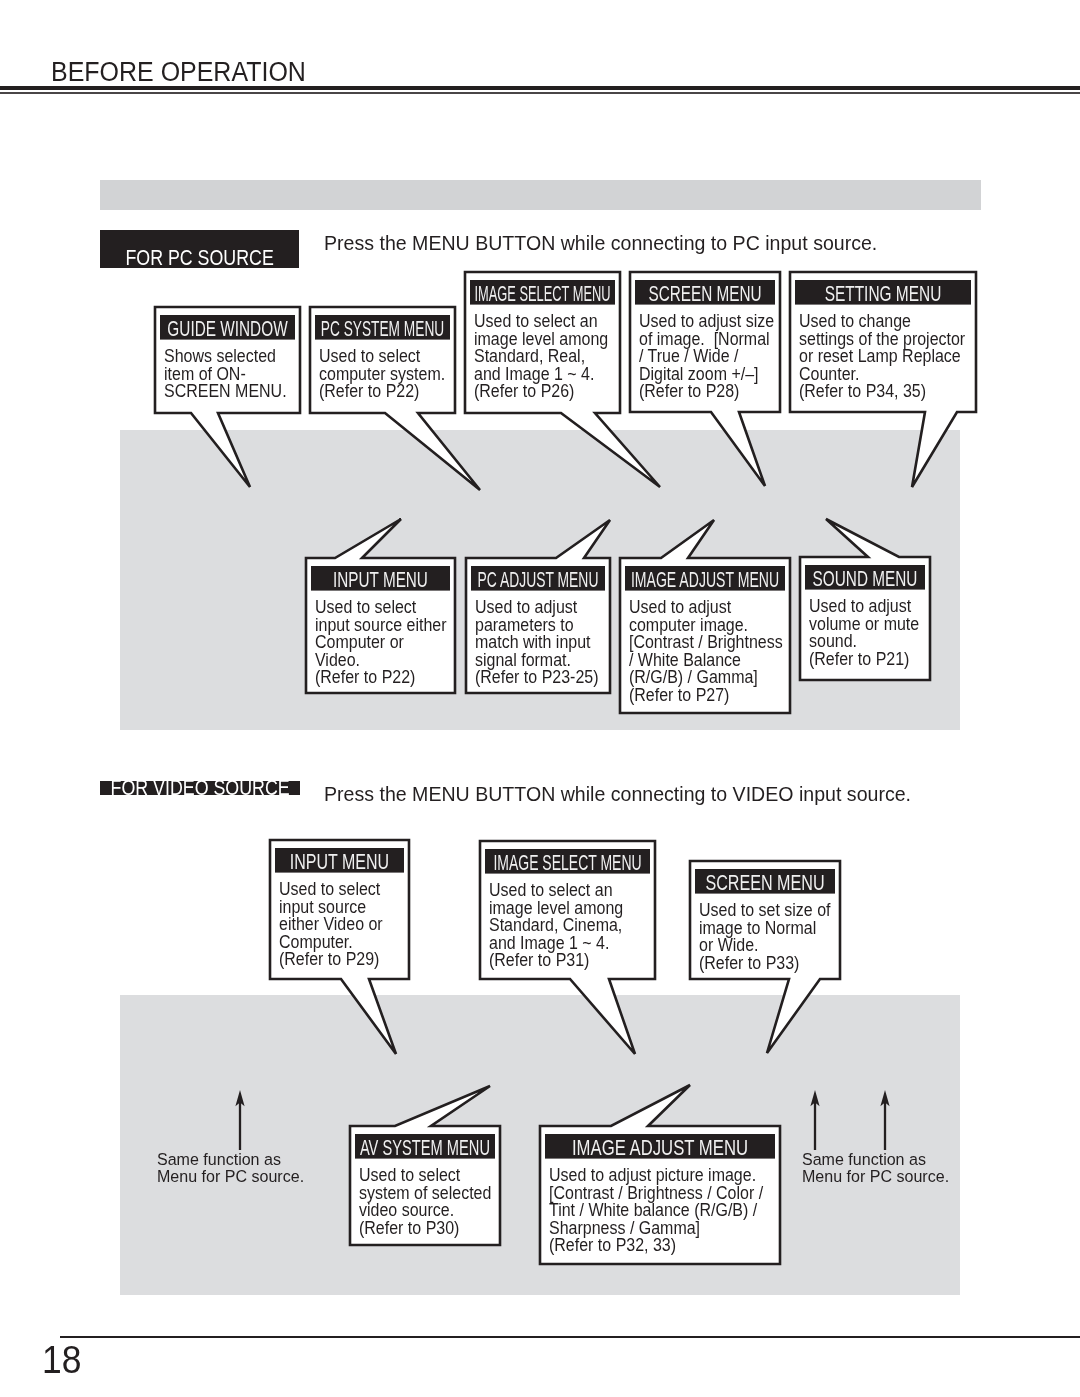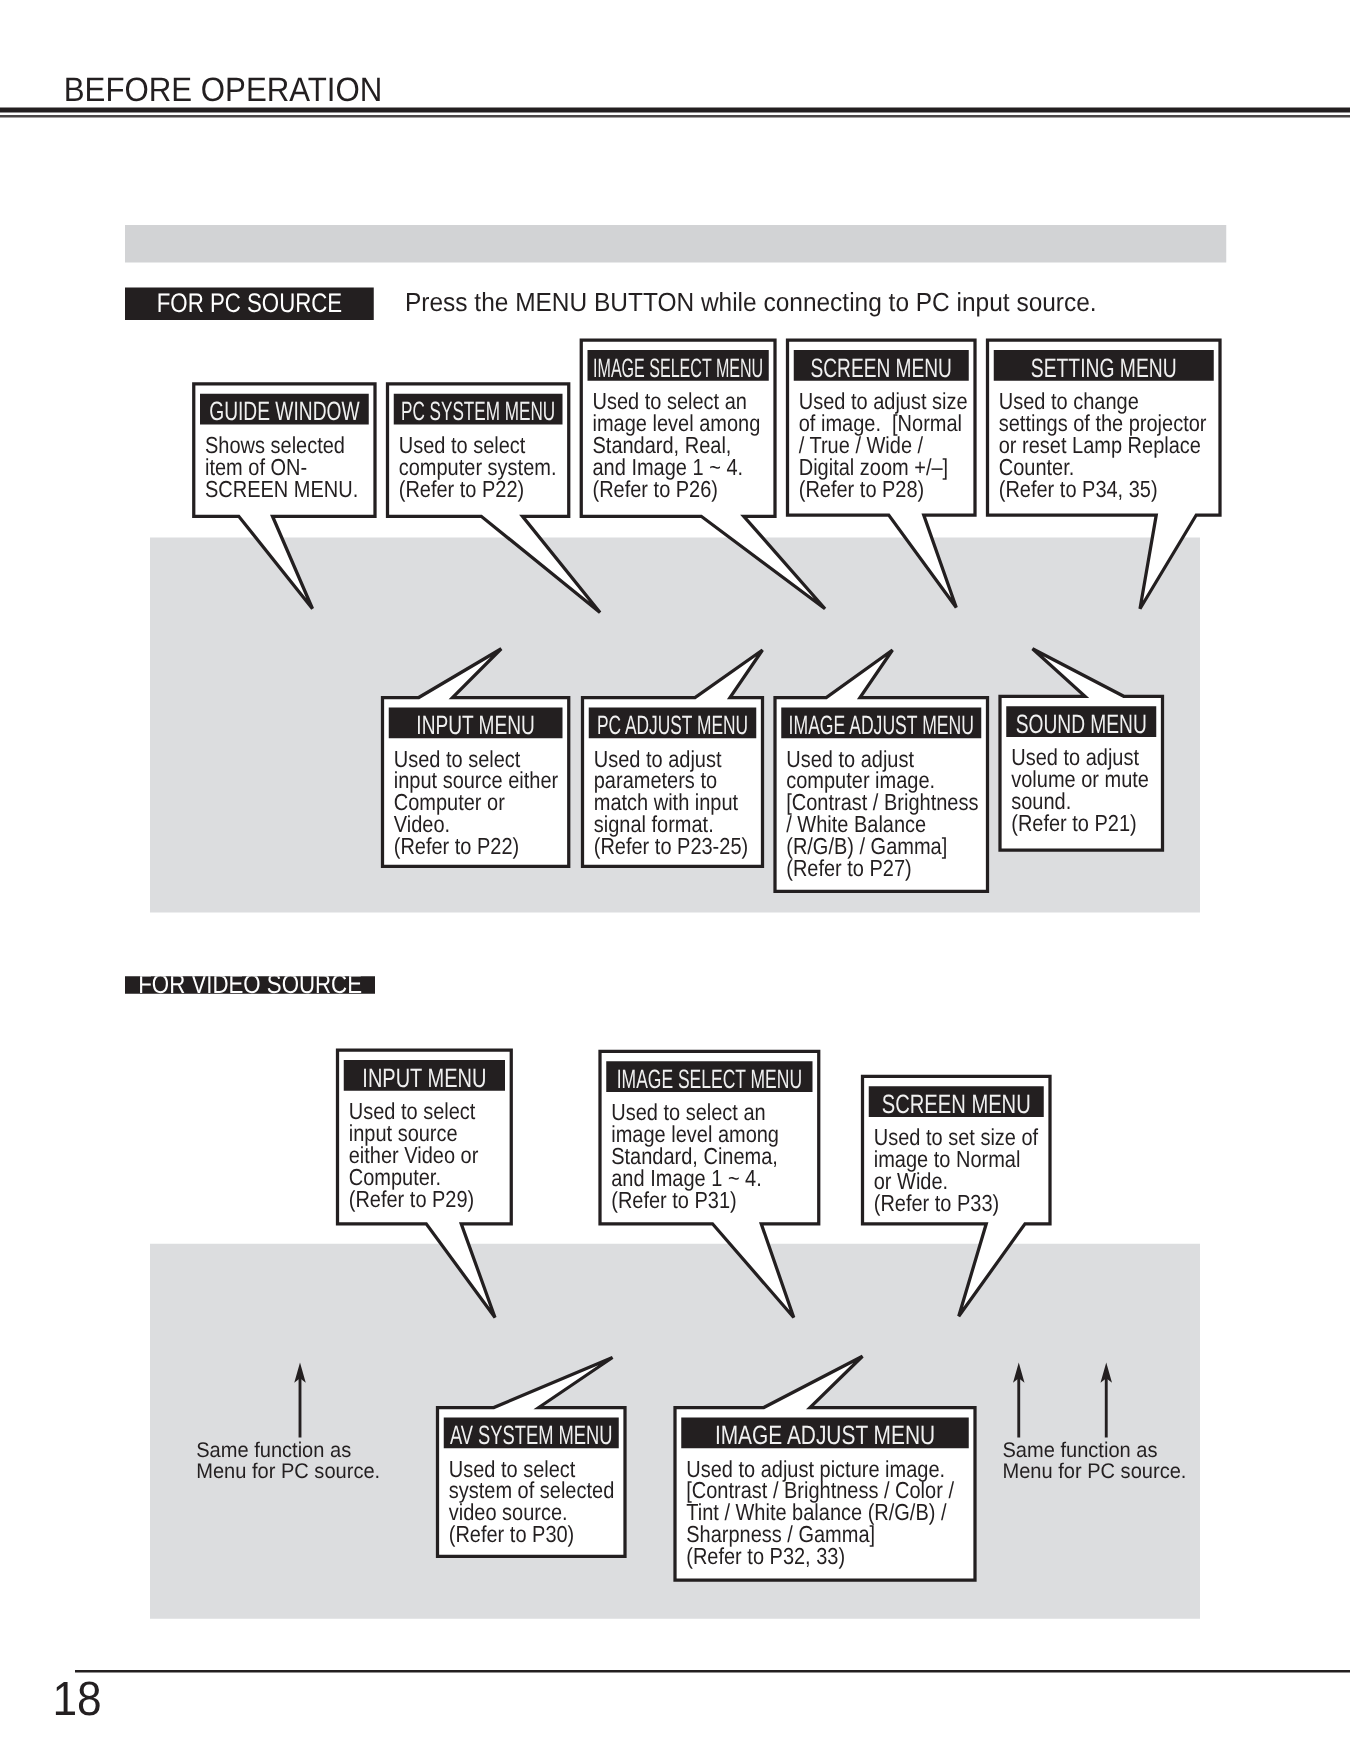--- a/index.html
+++ b/index.html
@@ -53,28 +53,29 @@
 <div class="page">
   <div class="abs" id="page-title">BEFORE OPERATION</div>
   <div class="abs" id="hrule-thick"></div>
   <div class="abs" id="hrule-thin"></div>
 
   <div class="abs" id="menubar-band" style="background: rgb(210, 211, 213);"></div>
 
   <div class="abs gray-panel" id="panel-pc" style="background: rgb(220, 221, 223); left: 120px; top: 430px; width: 840px; height: 300px; line-height: 300px;"></div>
   <div class="abs gray-panel" id="panel-video" style="background: rgb(220, 221, 223); left: 120px; top: 995px; width: 840px; height: 300px; line-height: 300px;"></div>
 
-  <div class="abs sect-tag" id="tag-pc" style="left: 100px; top: 230px; width: 199px; height: 26px; line-height: 22px;">
+  <div class="abs sect-tag" id="tag-pc" style="left: 100px; top: 230px; width: 199px; height: 38px; line-height: 22px; align-items: flex-end;">
       <span>FOR PC SOURCE</span>
     </div>
   <div class="abs sect-desc" id="desc-pc" style="left: 324px; top: 233.5px;"><span>Press the MENU BUTTON while connecting to PC input source.</span></div>
 
   <div class="abs sect-tag" id="tag-video" style="left: 100px; top: 781px; width: 200px; height: 14px; line-height: 22px;">
       <span>FOR VIDEO SOURCE</span>
     </div>
+  <div class="abs sect-desc" id="desc-video" style="left: 324px; top: 784.5px;"><span>Press the MENU BUTTON while connecting to VIDEO input source.</span></div>
 
   <svg id="art" viewBox="0 0 1080 1397">
       <g>
         <path d="M155 307 L300 307 L300 413 L218 413 L250 487 L191 413 L155 413 Z" class="cb-shape"></path>
         <rect x="160" y="315" width="135" height="24.6" class="cb-hdr"></rect>
         <text x="227.5" y="336.3" class="cb-hdr-txt" text-anchor="middle" transform="translate(227.5 0) scale(0.7247588739290085 1) translate(-227.5 0)">GUIDE WINDOW</text>
         <text x="164" y="362.3" class="cb-body-txt" xml:space="preserve" transform="translate(164 0) scale(0.865 1) translate(-164 0)">Shows selected</text>
         <text x="164" y="379.8" class="cb-body-txt" xml:space="preserve" transform="translate(164 0) scale(0.865 1) translate(-164 0)">item of ON-</text>
         <text x="164" y="397.3" class="cb-body-txt" xml:space="preserve" transform="translate(164 0) scale(0.865 1) translate(-164 0)">SCREEN MENU.</text>
       </g>

